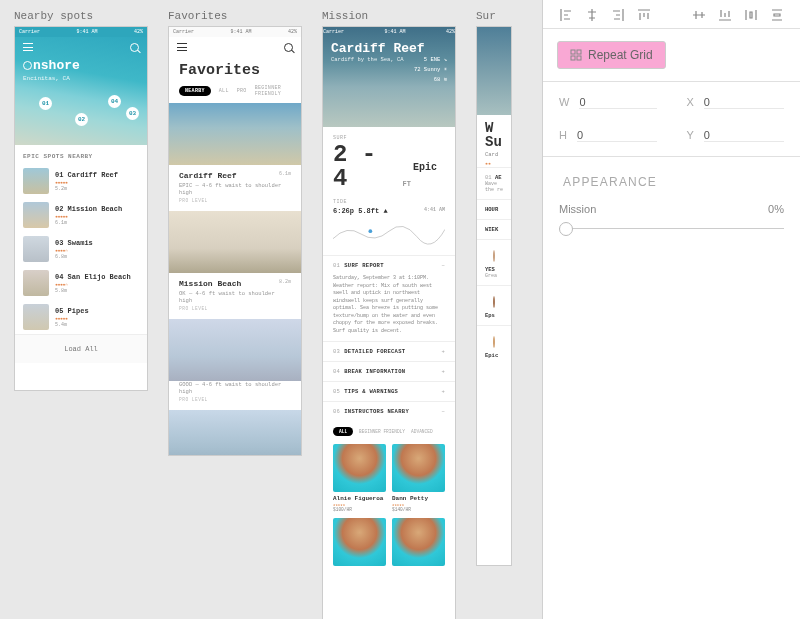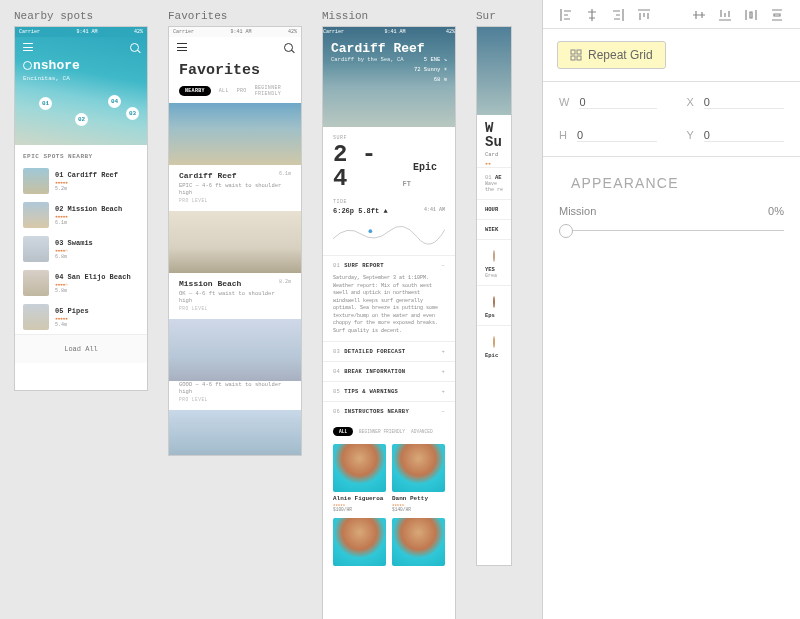--- a/index.html
+++ b/index.html
@@ -9,27 +9,27 @@
   .artboard-col { display: flex; flex-direction: column; }
   .ab-label { font-size: 11px; color: #707070; margin-bottom: 4px; font-weight: 400; }
   .artboard { background: #fff; border: 1px solid #ccc; overflow: hidden; position: relative; }
 
   
   .inspector { width: 258px; background: #fff; border-left: 1px solid #d0d0d0; display: flex; flex-direction: column; }
   .align-row { display: flex; gap: 0; padding: 6px 10px 4px; border-bottom: 1px solid #e0e0e0; }
   .align-btn { width: 26px; height: 18px; display: flex; align-items: center; justify-content: center; }
   .align-btn svg { stroke: #888; fill: none; stroke-width: 1.2; }
   .repeat-wrap { padding: 12px 14px; border-bottom: 1px solid #e0e0e0; }
-  .repeat-btn { border: 1px solid #ccc; border-radius: 3px; padding: 6px 12px; font-size: 12px; color: #666; display: inline-flex; align-items: center; gap: 6px; background: #fef9c3; }
+  .repeat-btn { border: 1px solid #ccc; border-radius: 3px; padding: 6px 12px; font-size: 12px; color: #666; display: inline-flex; align-items: center; gap: 6px; background: #f9a8d4; }
   .repeat-btn svg { width: 12px; height: 12px; stroke: #888; fill: none; }
   .dims { padding: 14px 16px; border-bottom: 1px solid #e0e0e0; display: grid; grid-template-columns: 1fr 1fr; row-gap: 20px; column-gap: 30px; font-size: 11px; color: #888; }
   .dim { display: flex; align-items: baseline; gap: 10px; }
   .dim .lbl { color: #aaa; }
   .dim .val { color: #555; border-bottom: 1px solid #e8e8e8; flex: 1; }
-  .sect-title { padding: 18px 28px 6px; font-size: 14px; letter-spacing: 1.2px; color: #aaa; }
+  .sect-title { padding: 18px 20px 6px; font-size: 12px; letter-spacing: 1.2px; color: #aaa; }
   .opacity-wrap { padding: 8px 16px 16px; }
   .opacity-label { font-size: 11px; color: #888; margin-bottom: 6px; display: flex; justify-content: space-between; }
   .slider { position: relative; height: 16px; }
   .slider-track { position: absolute; top: 7px; left: 0; right: 0; height: 1px; background: #ccc; }
   .slider-thumb { position: absolute; top: 1px; left: 0; width: 14px; height: 14px; border-radius: 50%; border: 1px solid #bbb; background: #fff; }
 
   
   .statusbar { height: 10px; background: #fafafa; display: flex; align-items: center; justify-content: space-between; padding: 0 4px; font-size: 5px; color: #777; }
   .statusbar.dark { background: transparent; color: #fff; }
 

